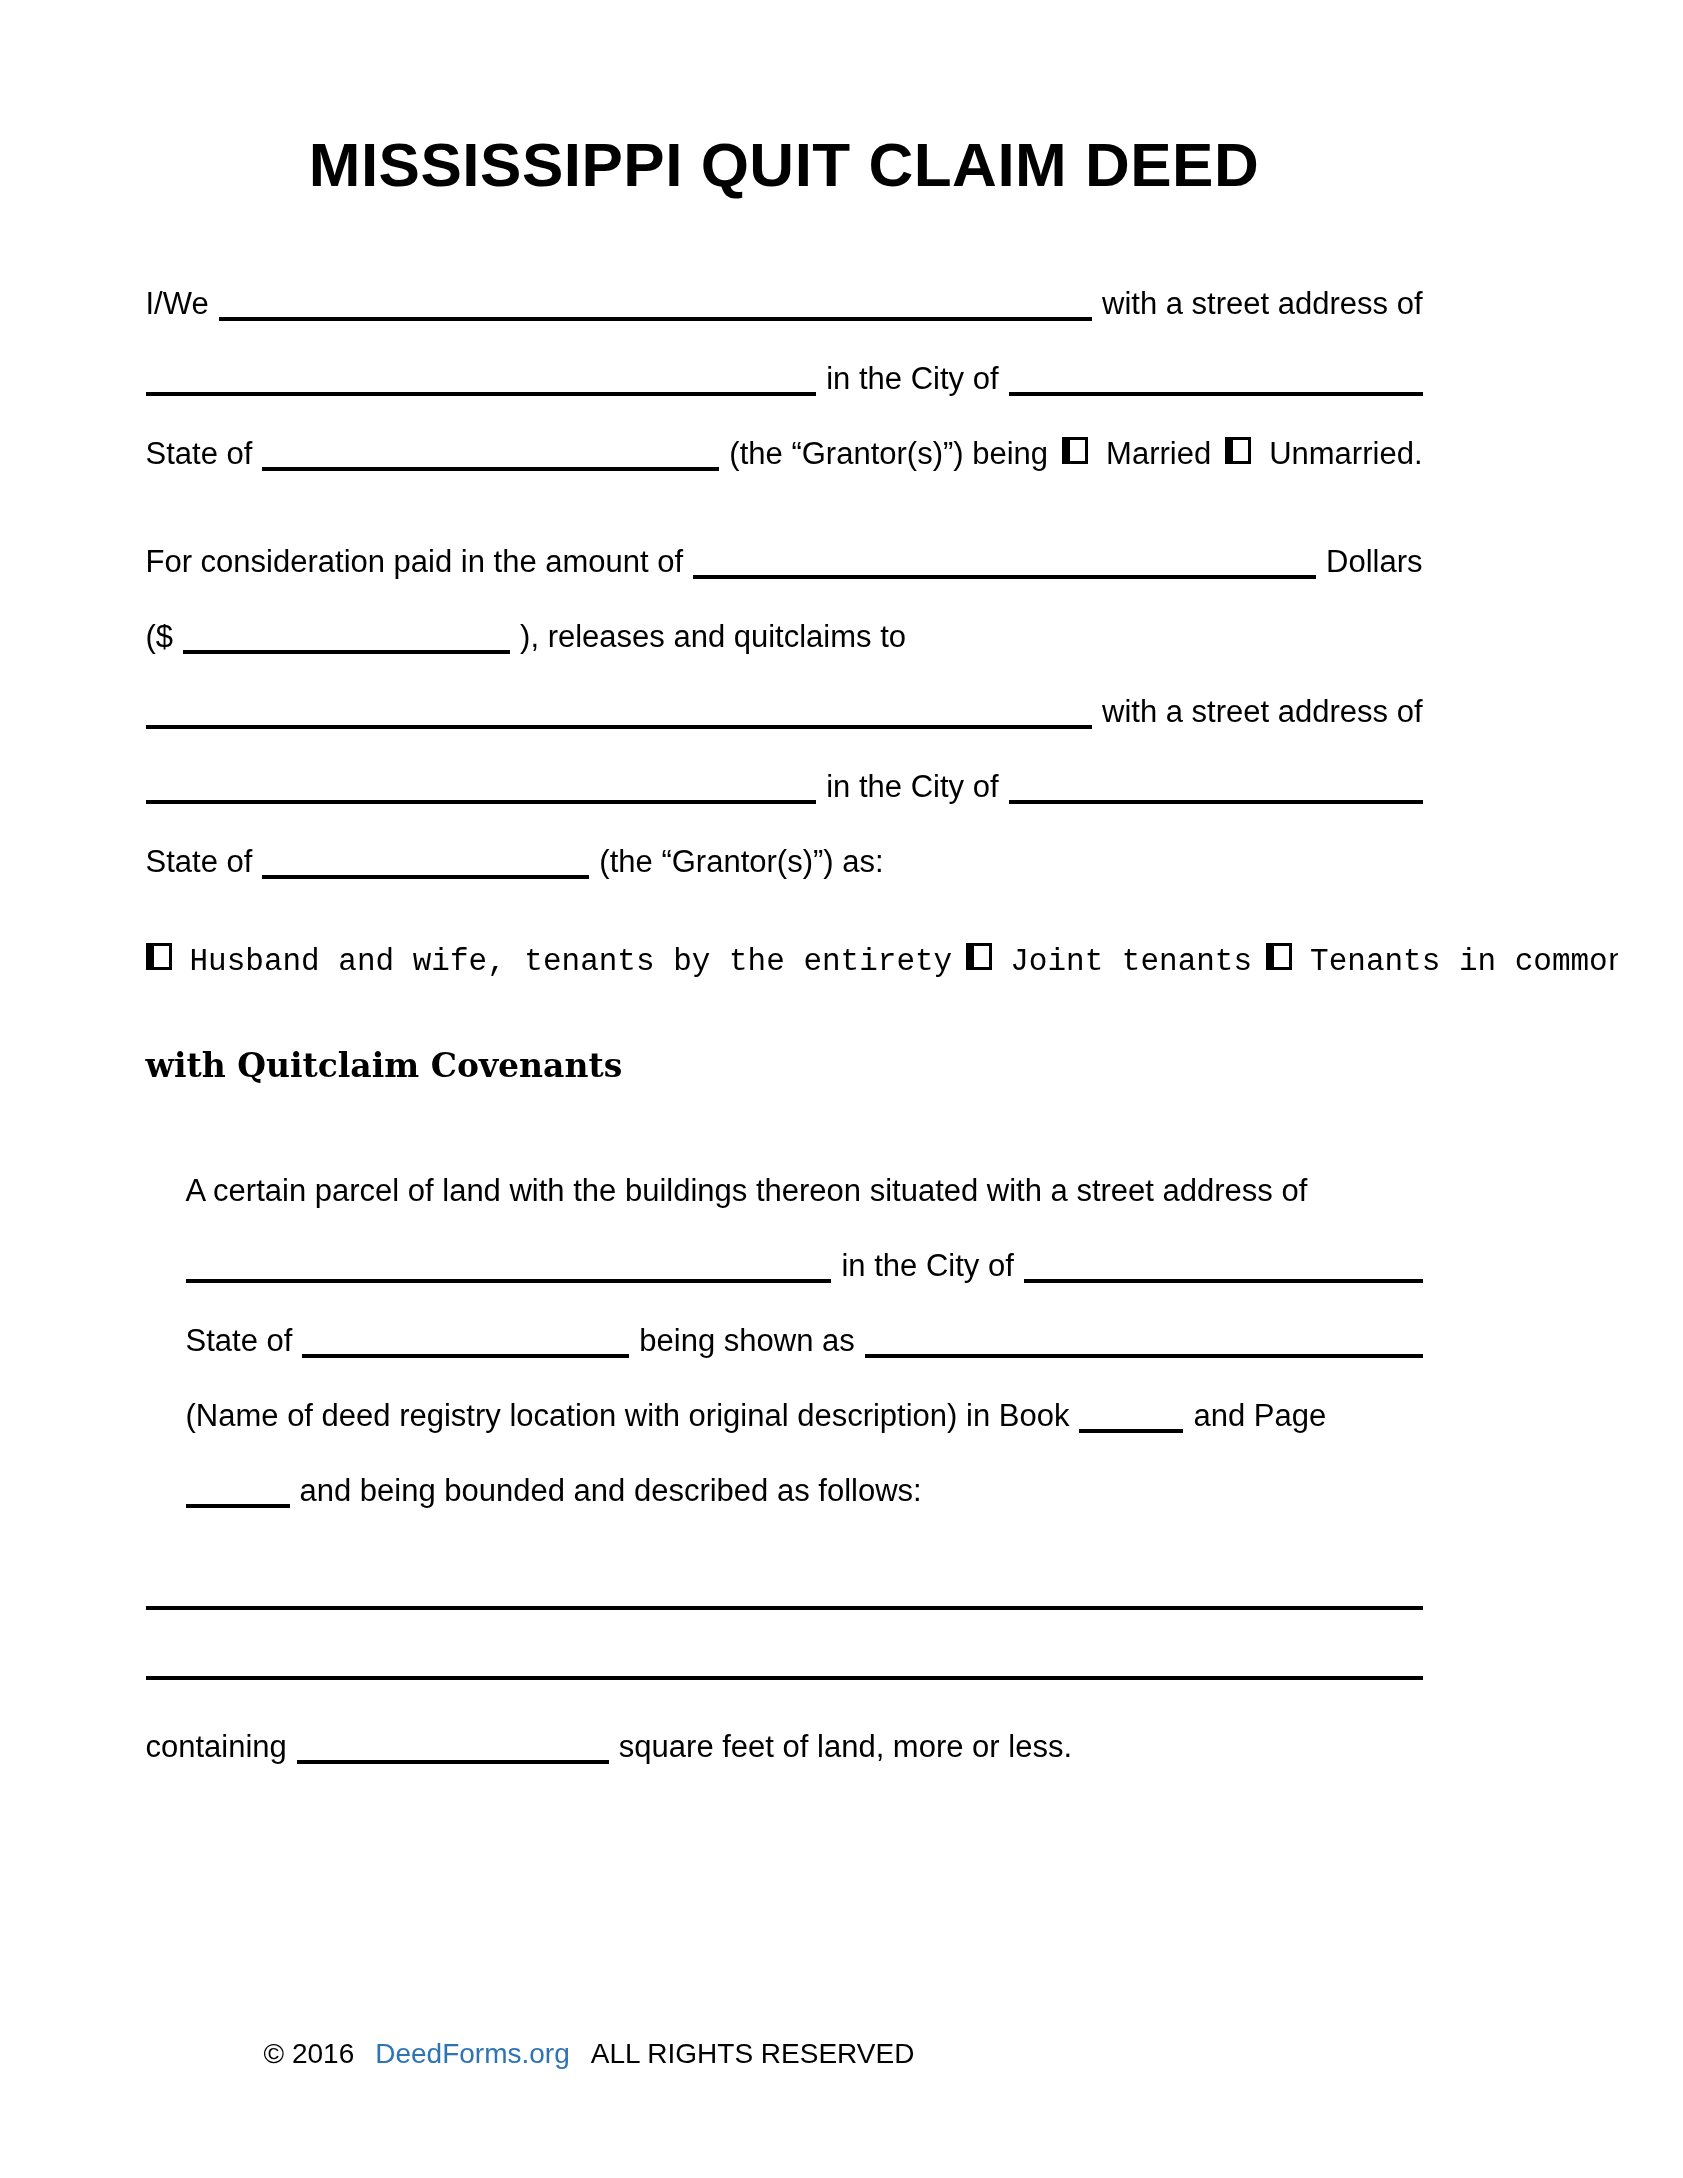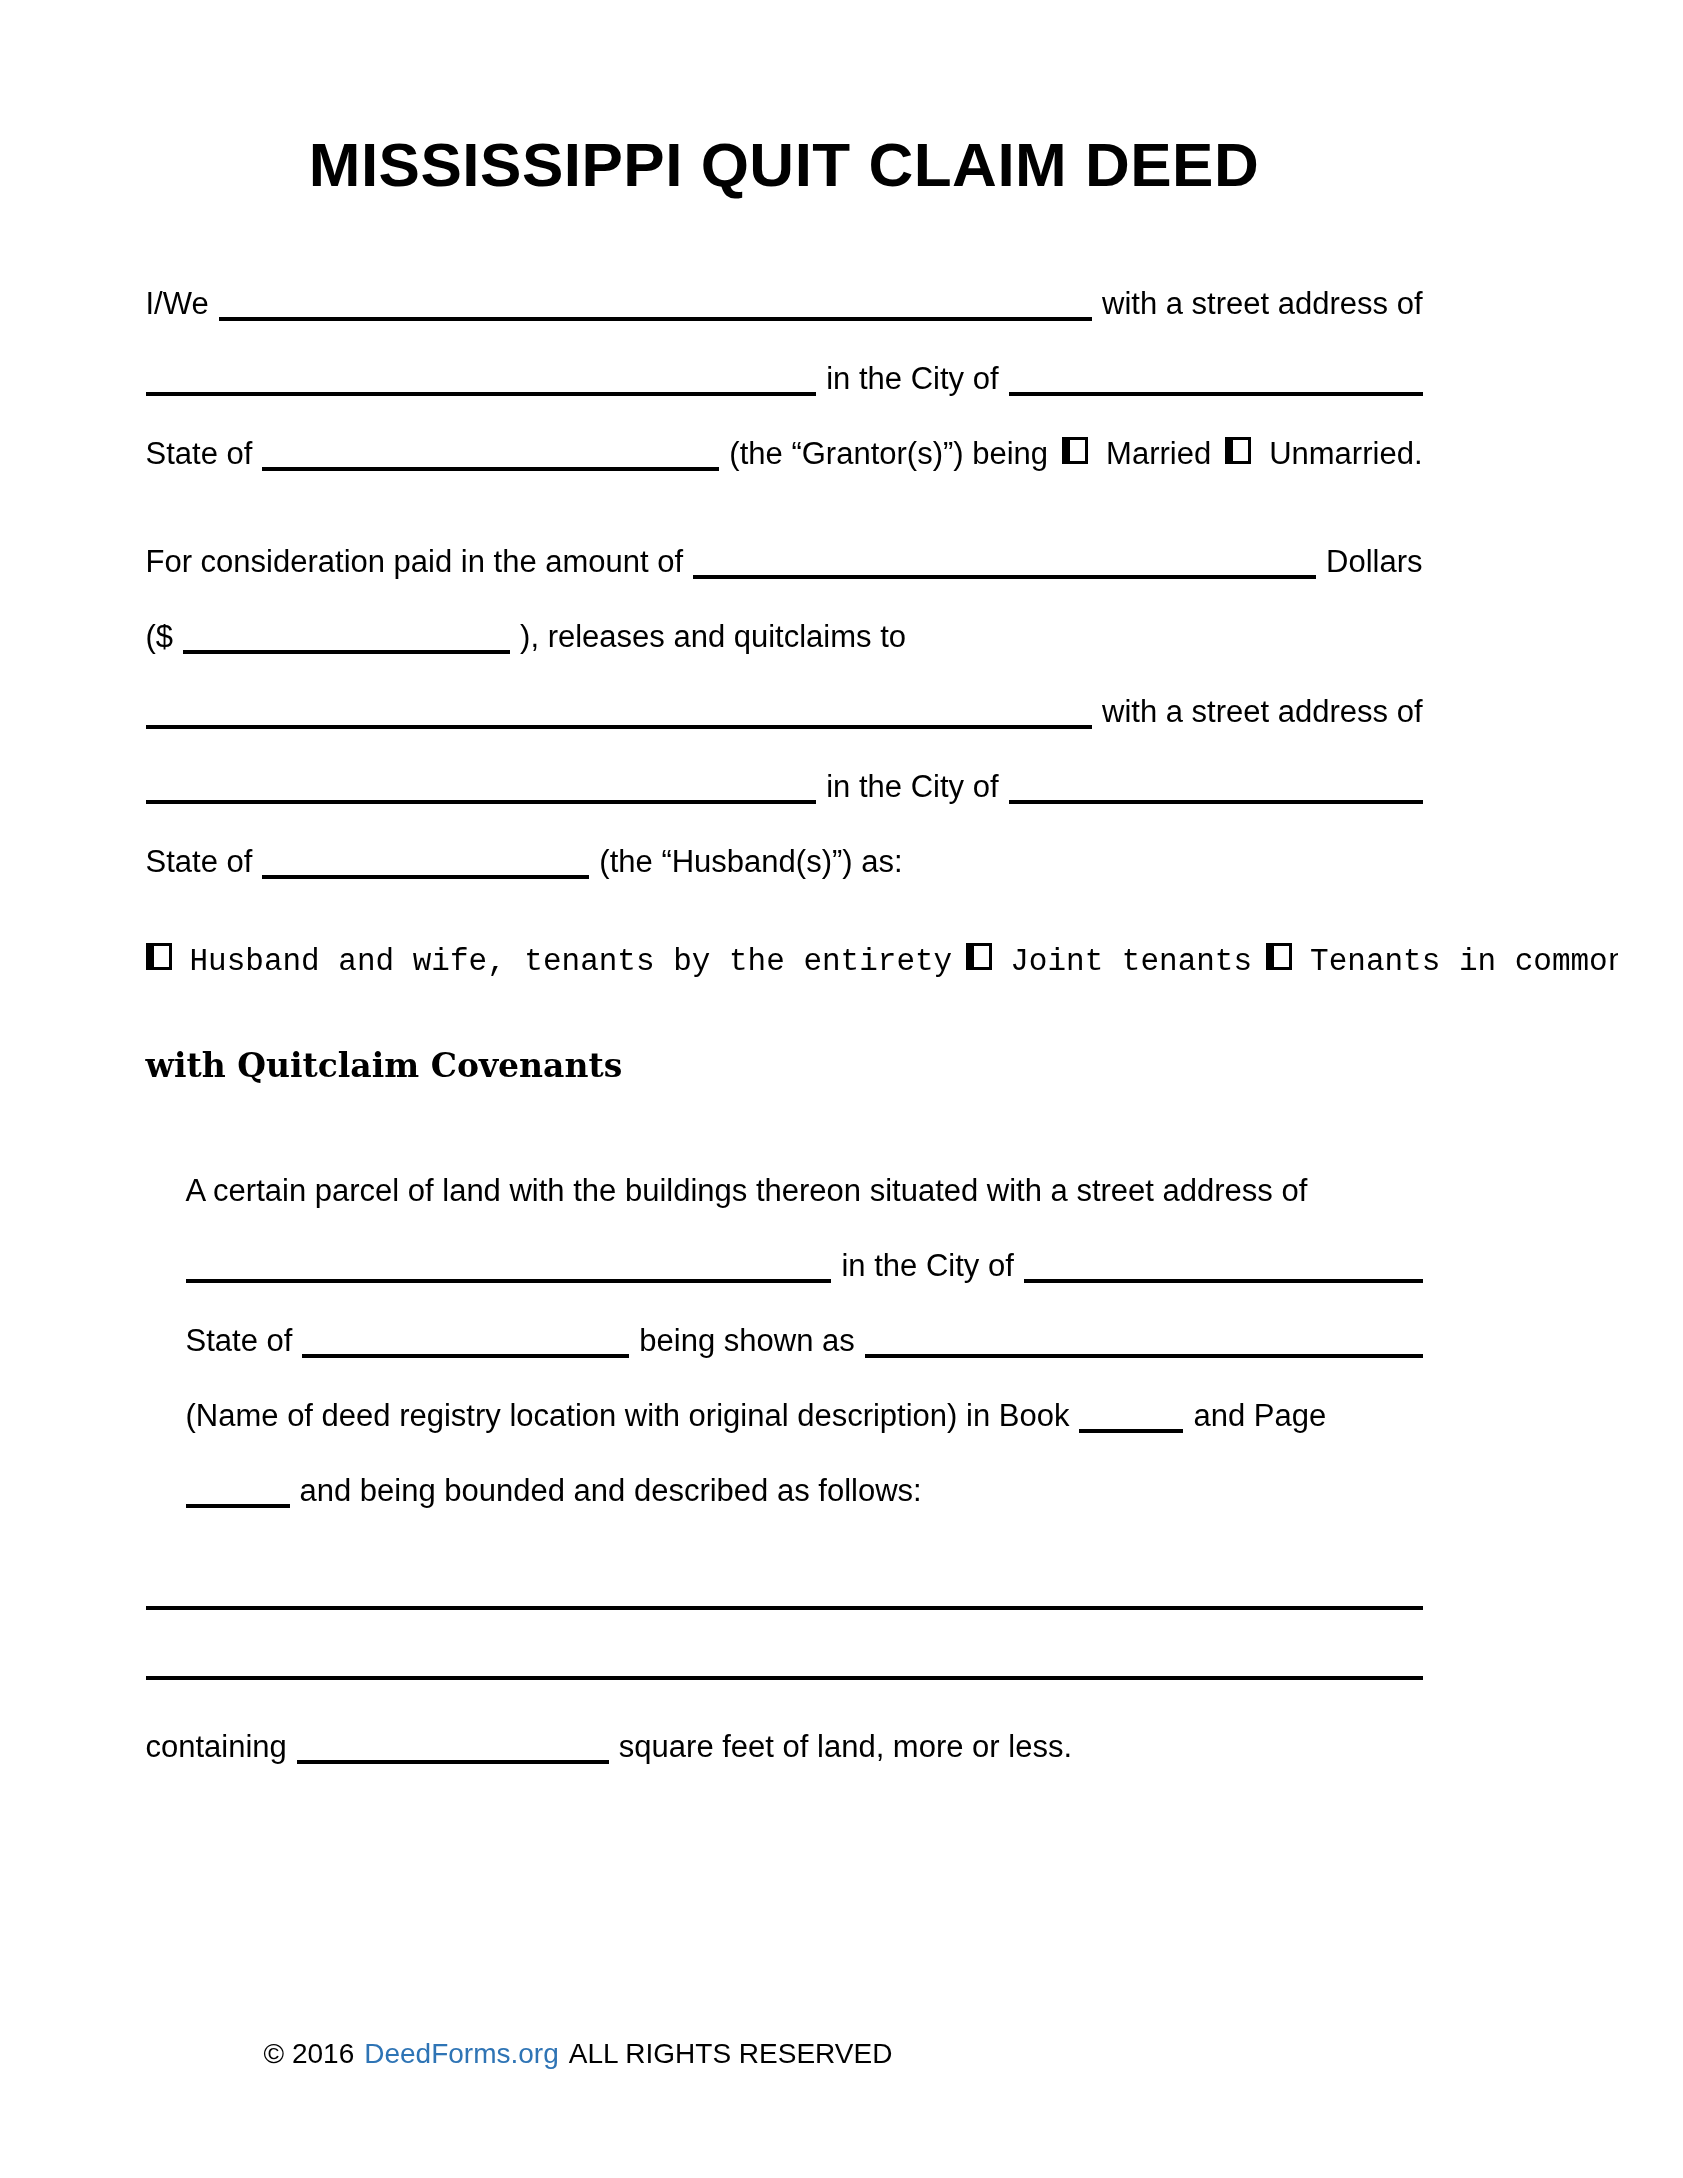--- a/index.html
+++ b/index.html
@@ -84,21 +84,21 @@
   }
   .hr-1 { margin-top: 78px; }
   .hr-2 { margin-top: 66px; }
 
   .footer {
     position: absolute;
     left: 198px;
     top: 2037px;
     display: flex;
     align-items: flex-end;
-    gap: 10px;
+    gap: 21px;
     font-size: 28px;
     line-height: 34px;
     white-space: pre;
   }
   .footer a {
     cursor: pointer;
   }
 </style>
 </head>
 <body>
@@ -145,21 +145,21 @@
       <span class="txt">with a street address of</span>
     </div>
     <div class="line">
       <span class="blank fill-a"></span>
       <span class="txt">in the City of</span>
       <span class="blank fill-b"></span>
     </div>
     <div class="line">
       <span class="txt">State of</span>
       <span class="blank w330"></span>
-      <span class="txt">(the “Husband(s)”) as:</span>
+      <span class="txt">(the “Grantor(s)”) as:</span>
     </div>
   </div>
 
   <div class="para para-tenancy">
     <div class="line">
       <span class="checkbox"></span>
       <span class="txt">Husband and wife, tenants by the entirety</span>
       <span class="checkbox"></span>
       <span class="txt">Joint tenants</span>
       <span class="checkbox"></span>

